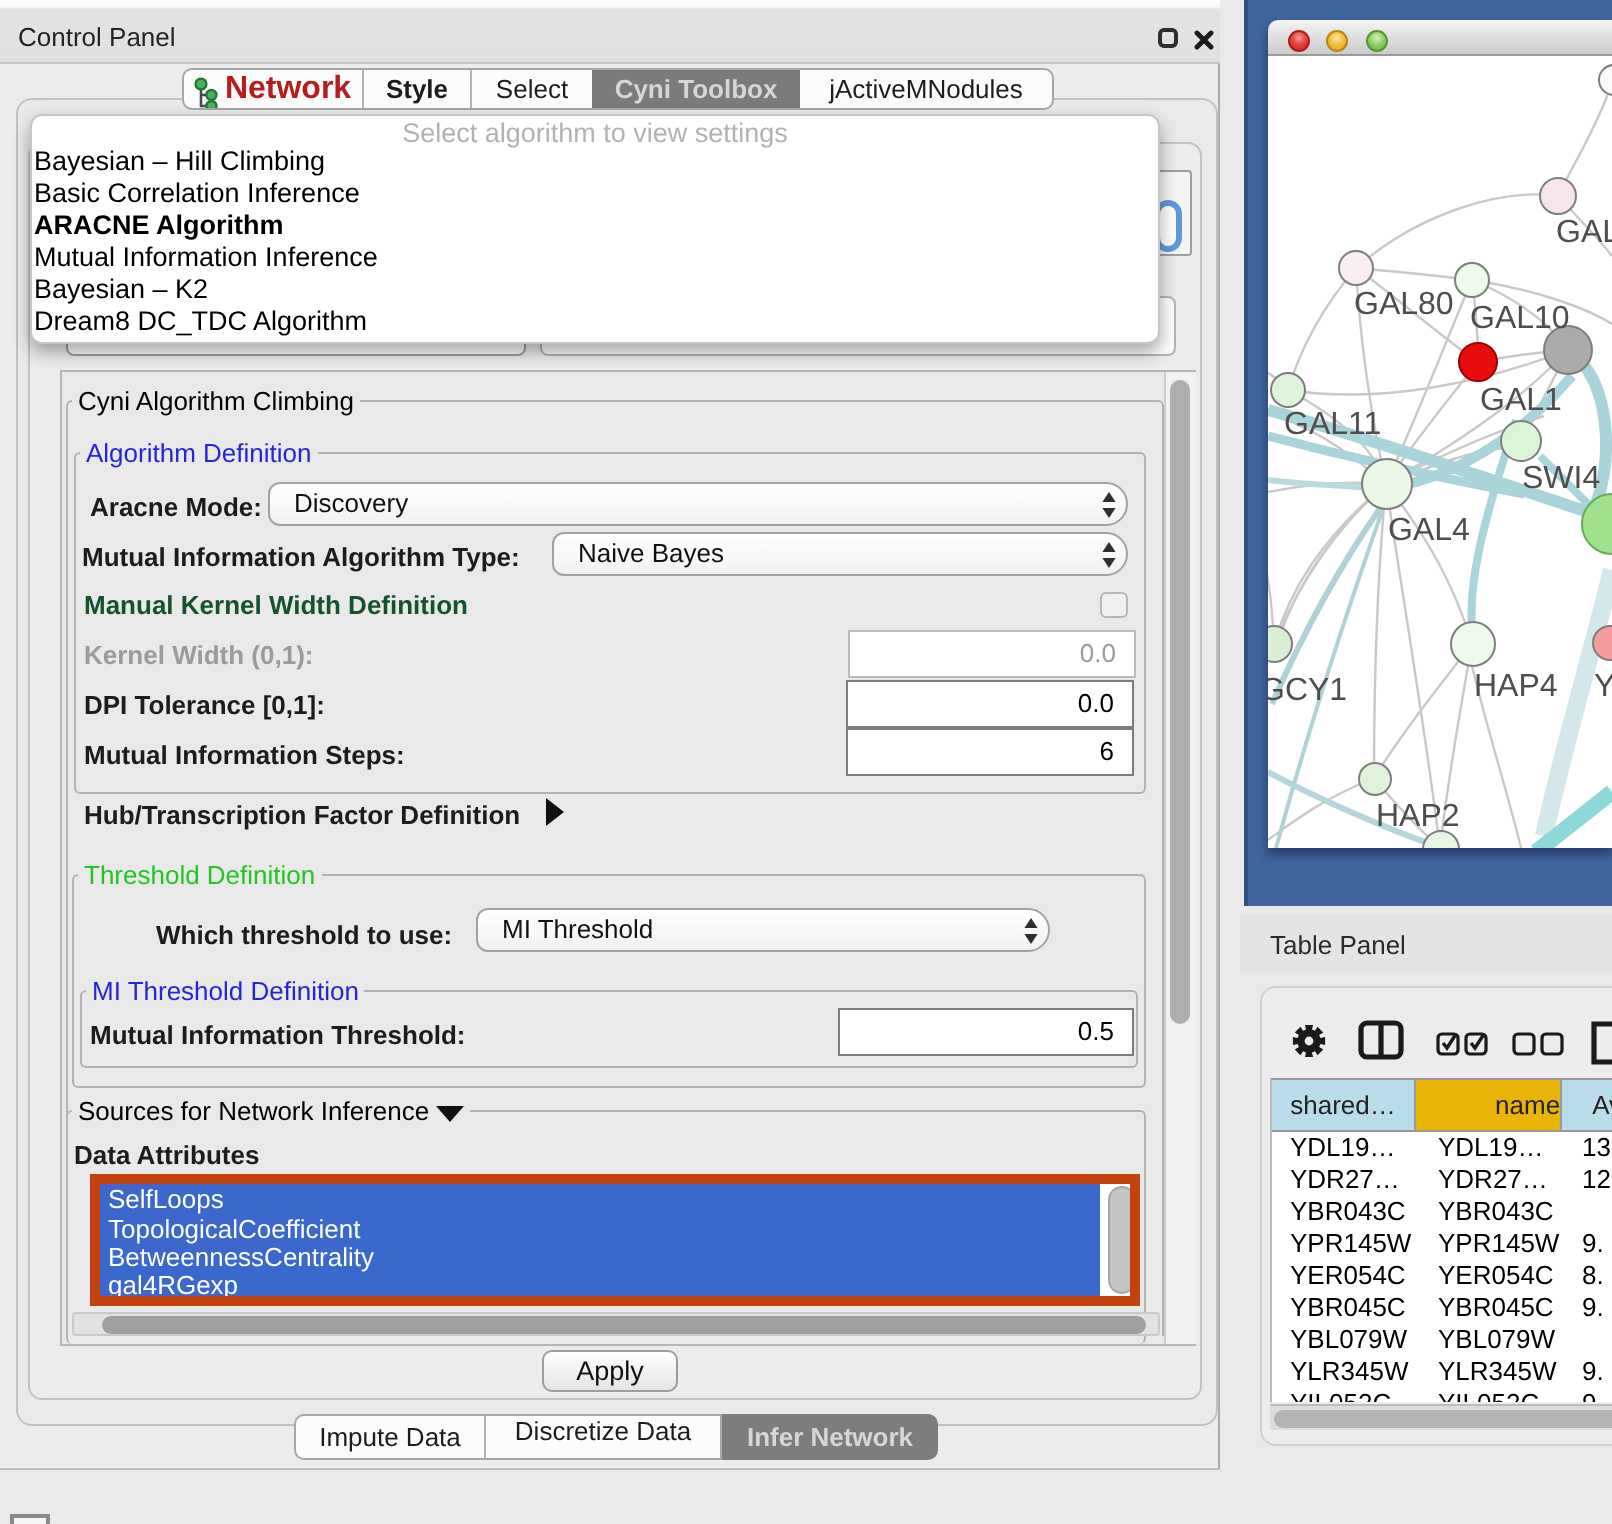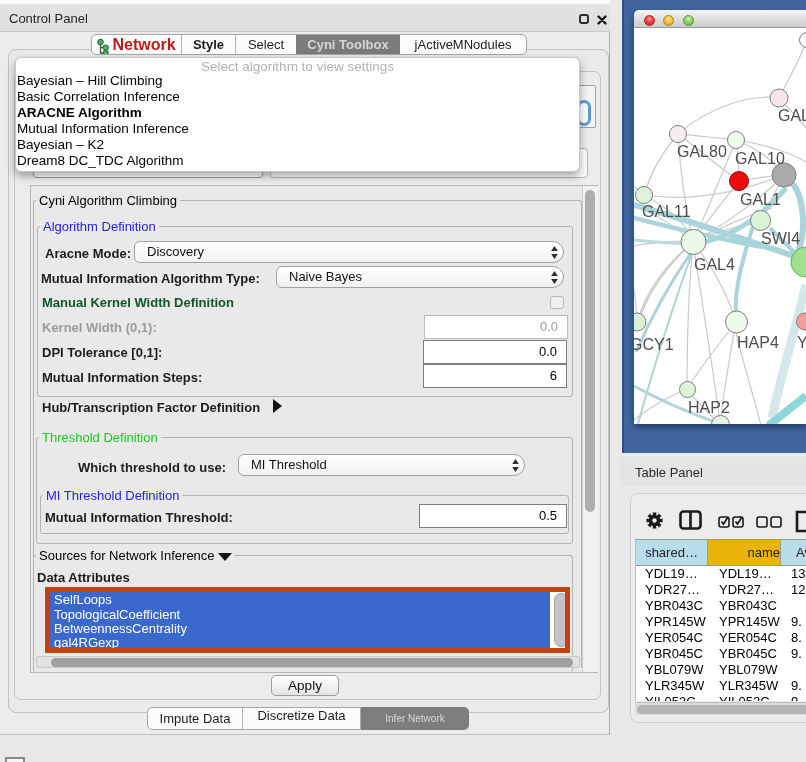--- a/index.html
+++ b/index.html
@@ -134,21 +134,21 @@
 
   <div class="abs" style="left:147px;top:707px;width:214px;height:23px;border:1px solid #a7a7a7;border-radius:5px 0 0 5px;background:#fcfcfc;display:flex">
     <div style="width:95px;display:flex;align-items:center;justify-content:center;border-right:1px solid #b4b4b4">
         <span style="font-size:13px;font-weight:500;color:#1c1c1c">Impute Data</span>
       </div>
     <div style="flex:1;display:flex;align-items:flex-start;justify-content:center">
         <span style="font-size:13px;font-weight:500;color:#1c1c1c">Discretize Data</span>
       </div>
   </div>
   <div class="abs" style="left:361px;top:707px;width:108px;height:23px;border-radius:0 5px 5px 0;background:#7d7d7d;display:flex;align-items:center;justify-content:center">
-      <span style="font-size:10px;font-weight:400;color:#d6d6d6">Infer Network</span>
+      <span style="font-size:13px;font-weight:700;color:#d6d6d6">Infer Network</span>
     </div>
 </div>
 
 <div class="abs" style="left:5px;top:757px;width:20px;height:10px;border:2px solid #8a8a8a;background:#f5f5f5"></div>
 <div class="abs" style="left:15px;top:57px;width:565px;height:115px;background:#fff;border:1px solid #c6c6c6;border-radius:6px;box-shadow:0 4px 9px rgba(0,0,0,0.35);z-index:50">
   <div style="text-align:center;font-size:13.5px;color:#b2b2b2;margin-top:2px;height:13px;line-height:13px">Select algorithm to view settings</div>
   <div style="font-size:13.5px;color:#000;padding-left:1px;line-height:16px">
     <div>Bayesian – Hill Climbing</div>
     <div>Basic Correlation Inference</div>
     <div style="font-weight:bold">ARACNE Algorithm</div>

